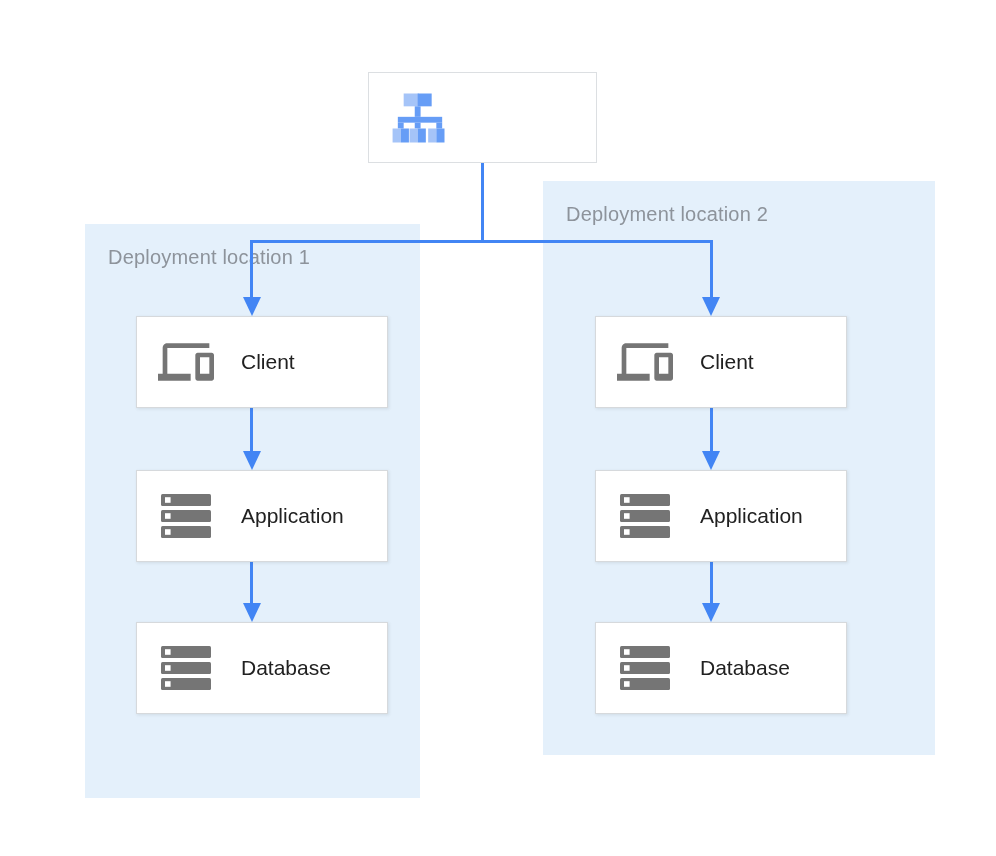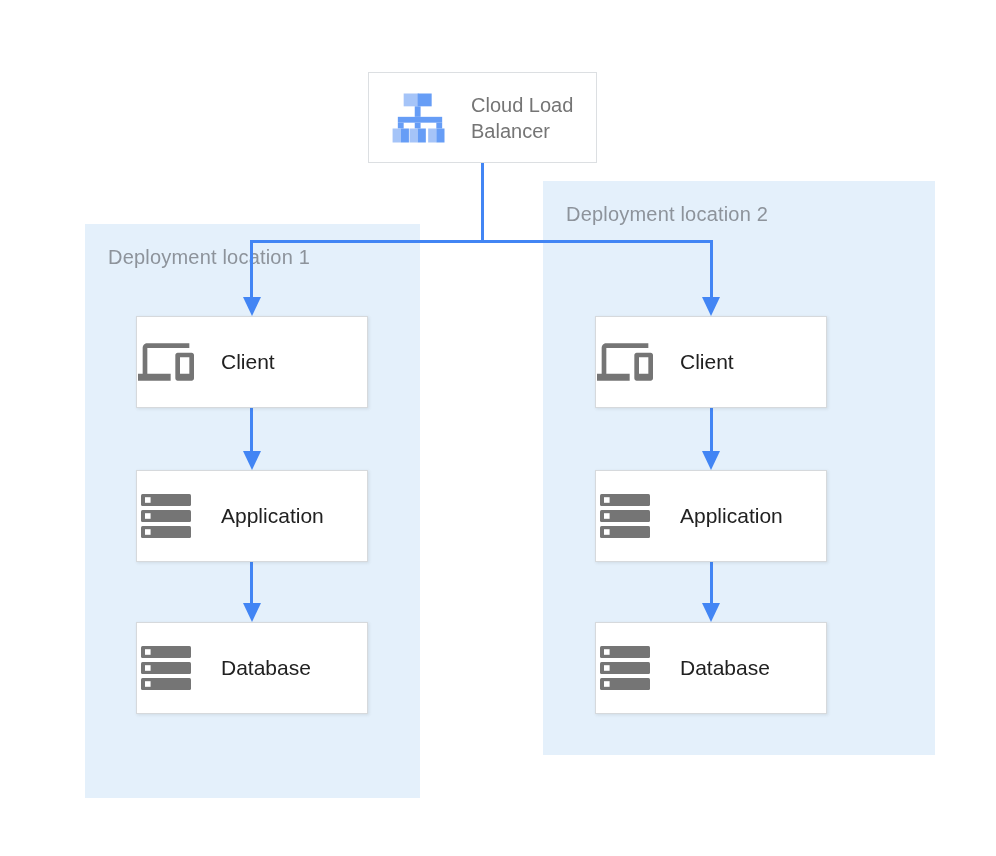--- a/index.html
+++ b/index.html
@@ -34,20 +34,21 @@
   
   .node-box {
     position: absolute;
     width: 230px;
     height: 90px;
     background: #ffffff;
     border: 1px solid var(--box-border);
     box-shadow: 1px 1px 3px rgba(60,64,67,0.12);
     display: flex;
     align-items: center;
+    padding-left: 20px;
     box-sizing: content-box;
   }
   .icon-wrap {
     width: 58px;
     display: flex;
     align-items: center;
     justify-content: center;
     flex: 0 0 auto;
   }
   .node-label {
@@ -137,21 +138,20 @@
         <rect class="lb-med" x="19.5" y="28" width="5" height="5"></rect>
         <rect class="lb-med" x="38" y="28" width="5" height="5"></rect>
         <rect class="lb-light" x="0.5" y="33" width="7" height="12"></rect>
         <rect class="lb-med" x="7.5" y="33" width="7" height="12"></rect>
         <rect class="lb-light" x="15" y="33" width="7" height="12"></rect>
         <rect class="lb-med" x="22" y="33" width="7" height="12"></rect>
         <rect class="lb-light" x="31" y="33" width="7" height="12"></rect>
         <rect class="lb-med" x="38" y="33" width="7" height="12"></rect>
       </svg>
     </span>
-    <span class="lb-label">Cloud Load Balancer</span>
   </div>
 
   <div class="node-box" style="left:136px; top:316px;">
     <span class="icon-wrap">
       <svg width="56" height="48" viewBox="0 2 24 20" aria-hidden="true">
         <path class="fill-gray" d="M4 6h18V4H4c-1.1 0-2 .9-2 2v11H0v3h14v-3H4V6zm19 2h-6c-.55 0-1 .45-1 1v10c0 .55.45 1 1 1h6c.55 0 1-.45 1-1V9c0-.55-.45-1-1-1zm-1 9h-4v-7h4v7z"></path>
       </svg>
     </span>
     <span class="node-label">Client</span>
   </div>

